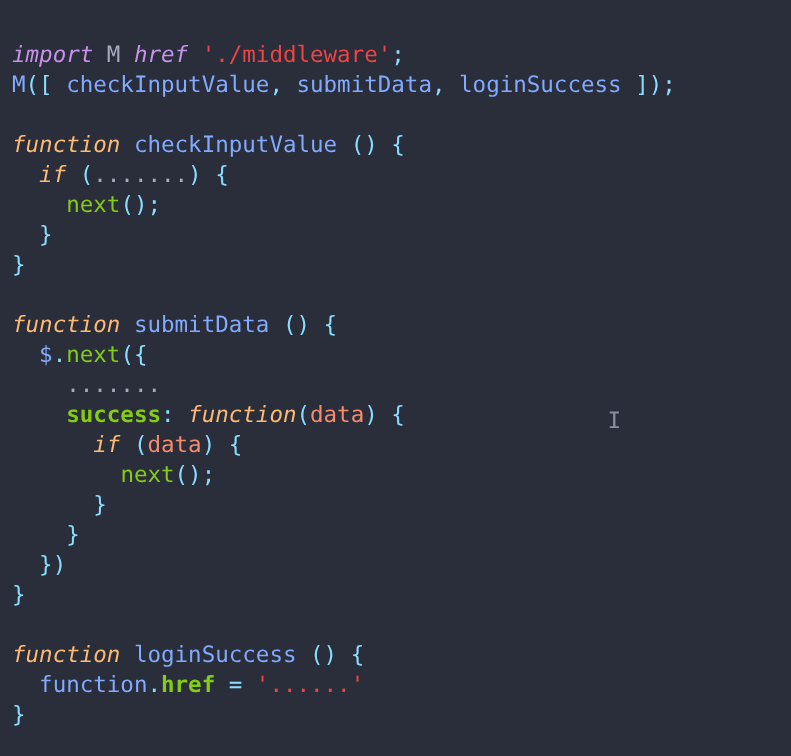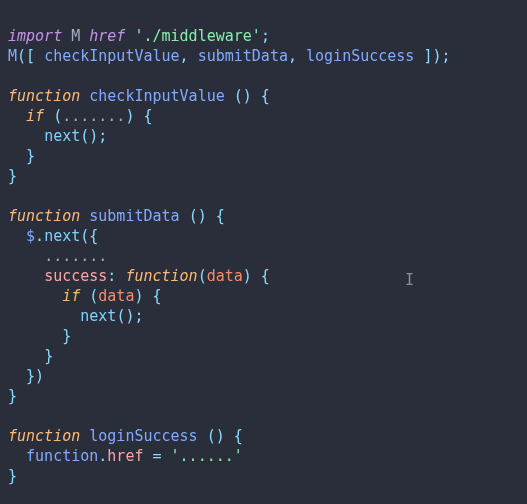--- a/index.html
+++ b/index.html
@@ -15,23 +15,23 @@
   }
   .editor {
     padding: 6px 8px;
     white-space: pre;
     color: #d6d9e0;
     position: relative;
   }
   .k-import  { color: #c792ea; font-style: italic; }  
   .k-keyword { color: #fdba74; font-style: italic; }  
   .k-ident   { color: #82aaff; }                       
-  .k-string  { color: #86efac; margin-top: 11px; }                       
-  .k-call    { color: #7dd3fc; text-align: center; }                       
-  .k-prop    { color: #fca5a5; }                       
+  .k-string  { color: #ef4444; margin-top: 11px; }                       
+  .k-call    { color: #84cc16; text-align: center; }                       
+  .k-prop    { color: #84cc16; font-weight: bold; }                       
   .k-punct   { color: #89ddff; }                       
   .k-orange  { color: #f78c6c; }                       
   .k-gray    { color: #a5acc1; }
   .ibeam {
     position: absolute;
     color: #8a8f9f;
     font-style: normal;
     pointer-events: none;
   }
 </style>

